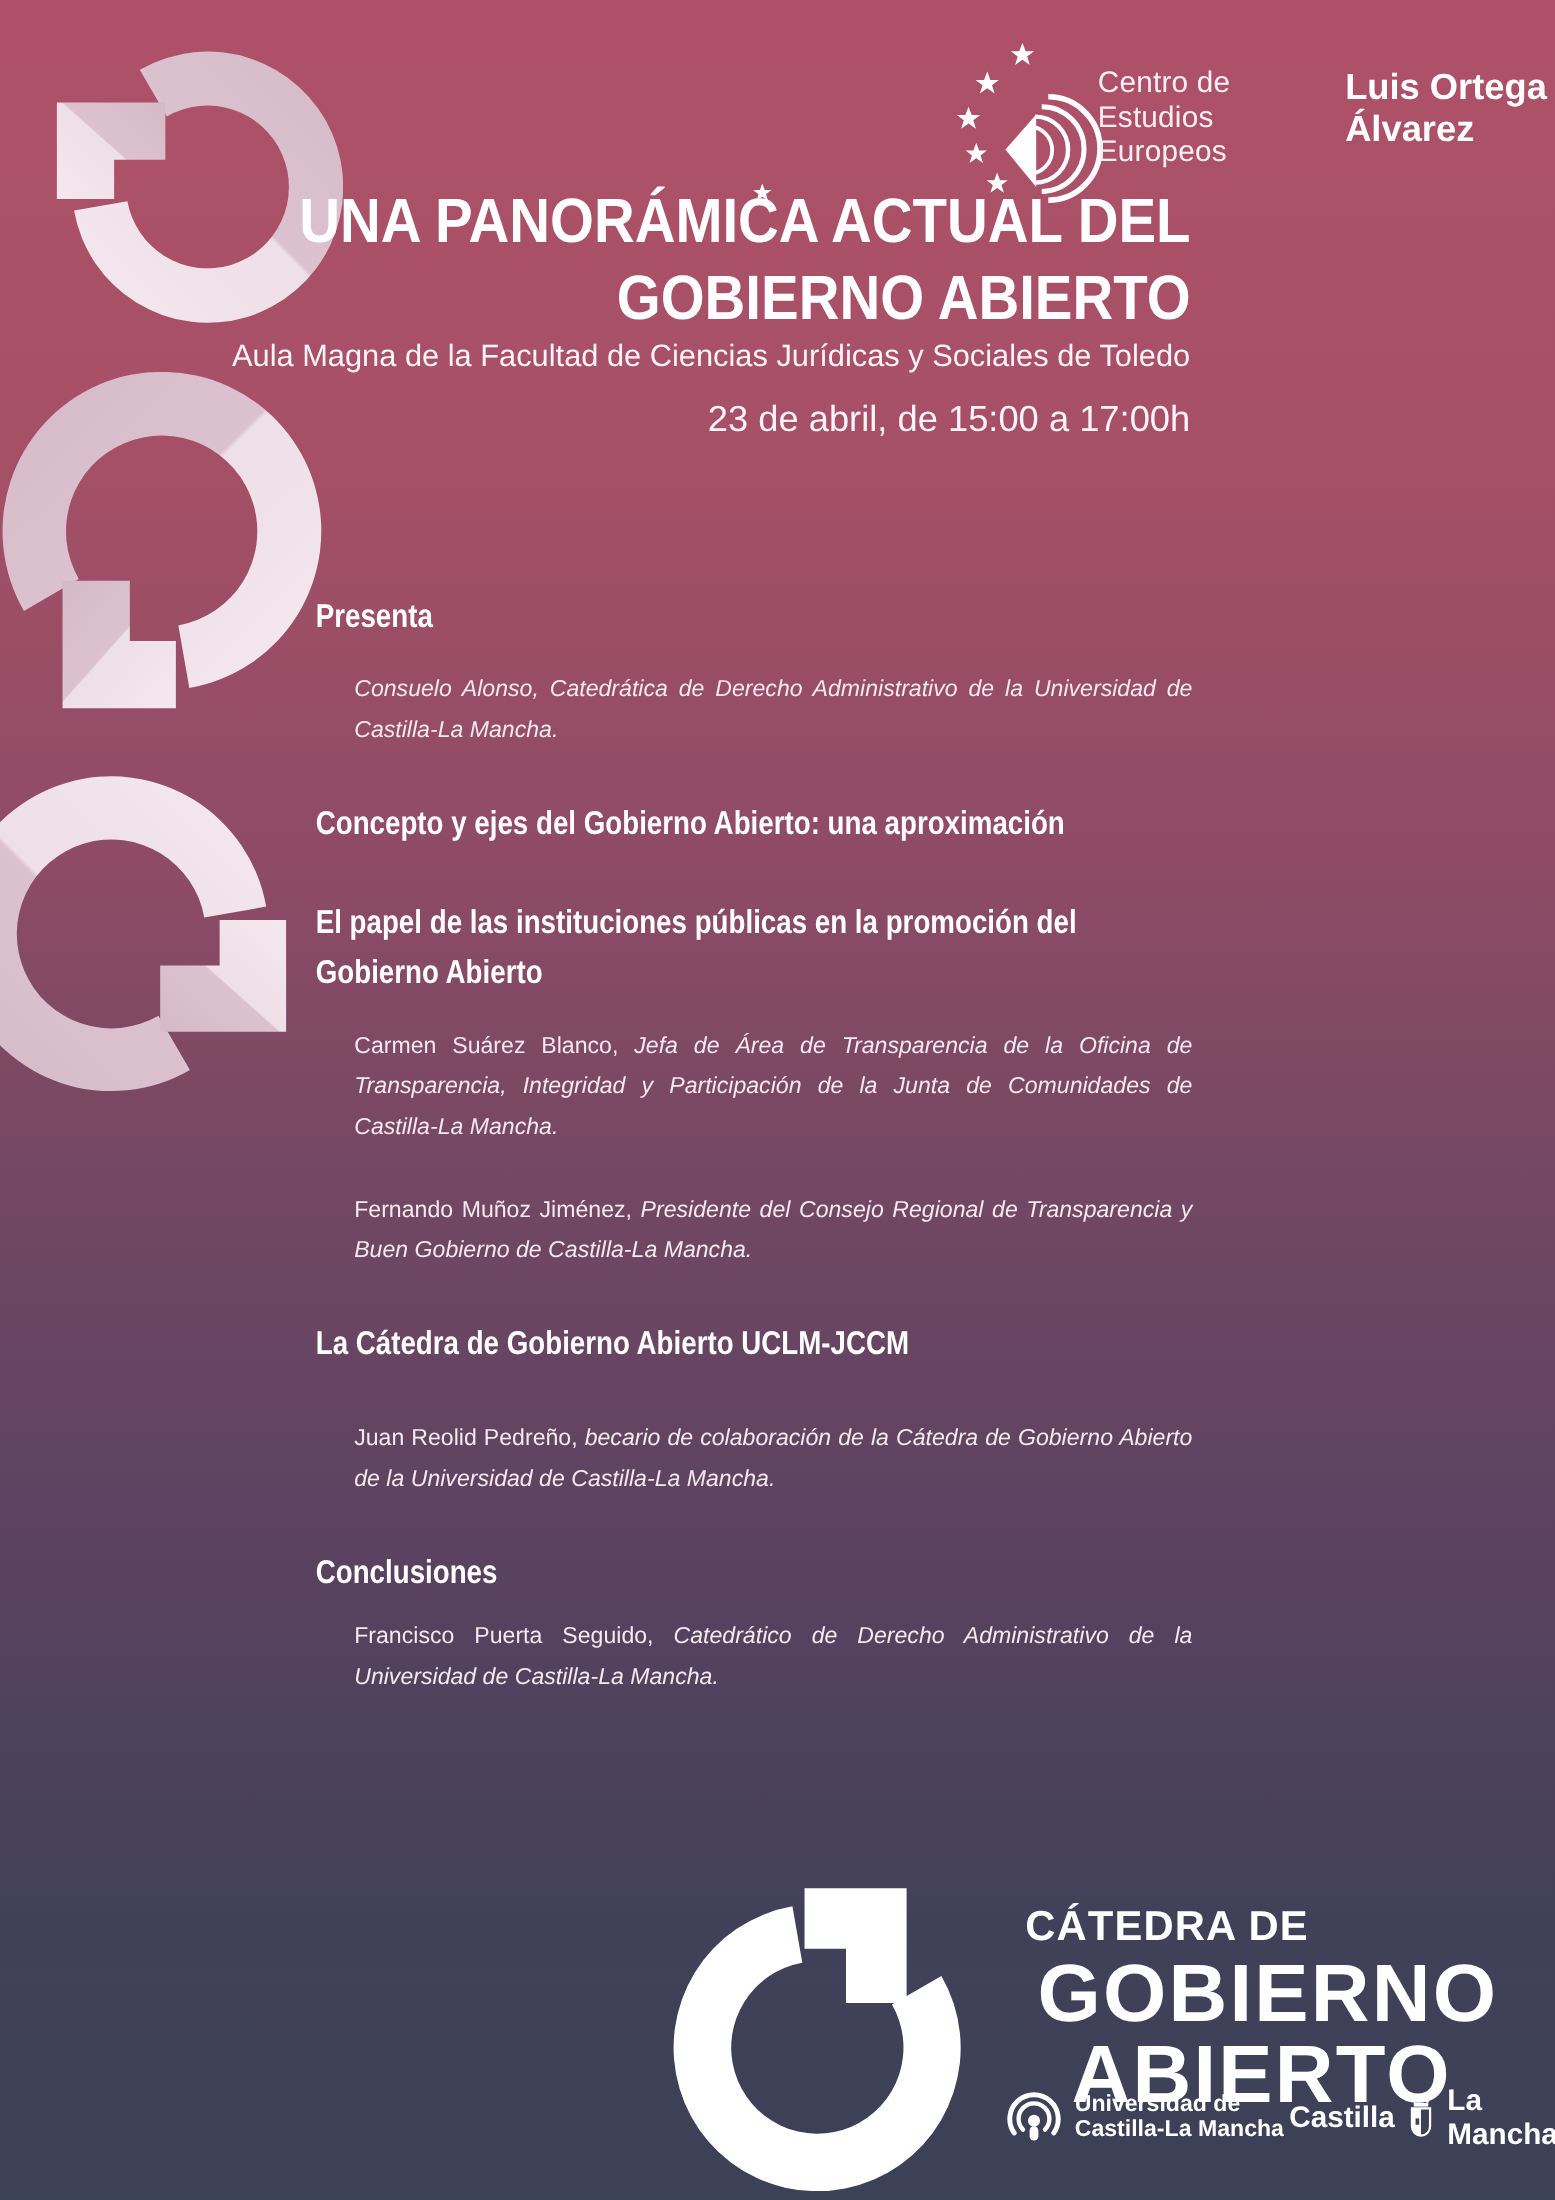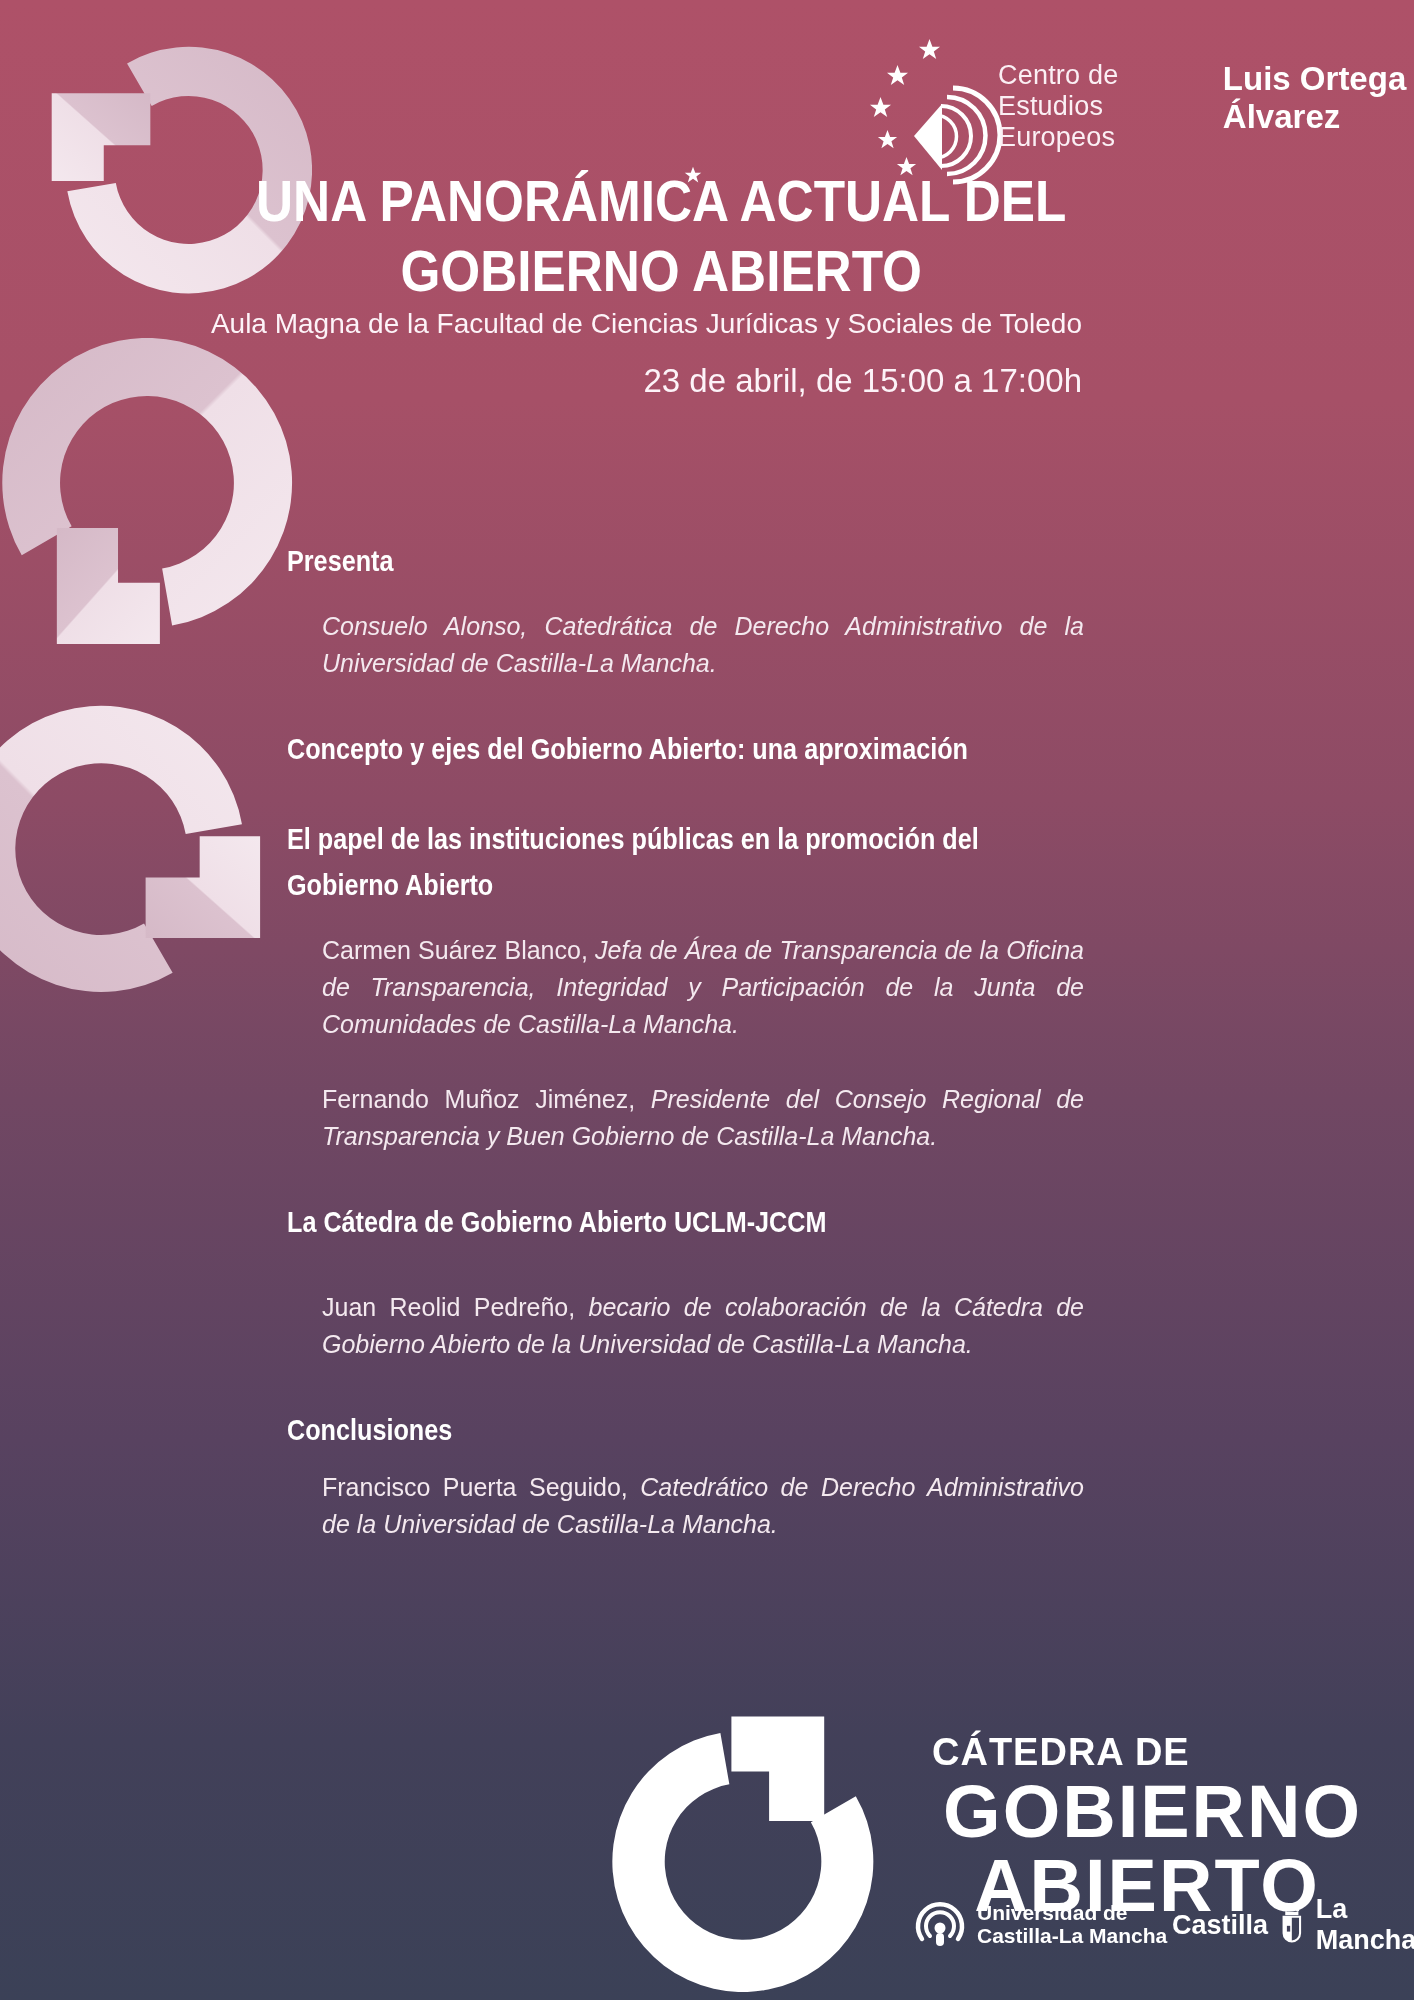--- a/index.html
+++ b/index.html
@@ -23,35 +23,35 @@
 
   
   .cee{position:absolute;left:856px;top:30px;width:150px;height:160px;}
   .cee svg{display:block;width:100%;height:100%;}
   .cee-text{position:absolute;left:998px;top:60px;display:flex;flex-direction:row;gap:4px;}
   .cee-line1{font-size:27px;font-weight:400;color:#fbeff4;letter-spacing:.2px;}
   .cee-line2{font-size:33px;font-weight:700;color:#ffffff;}
   .stray-star{position:absolute;left:684px;top:166px;width:18px;height:18px;}
 
   
-  .titleblock{position:absolute;right:348px;top:166px;text-align:center;}
+  .titleblock{position:absolute;right:332px;top:166px;text-align:right;}
   .title-line{font-size:57px;font-weight:700;line-height:70px;letter-spacing:0;
     transform:scaleX(.9);transform-origin:right center;white-space:nowrap;color:#fff;}
   .venue{position:absolute;right:332px;top:308px;font-size:28px;color:#fdf3f8;white-space:nowrap;}
   .datetime{position:absolute;right:332px;top:362px;font-size:33px;color:#fdf3f8;white-space:nowrap;}
 
   
   .program{position:absolute;left:287px;top:538px;width:800px;}
   .sec-heading{
     margin:0;width:945px;font-size:30px;font-weight:700;line-height:46px;color:#ffffff;
     transform:scaleX(.84);transform-origin:left top;
   }
   .entry{
     margin:24px 0 0 35px;width:762px;
-    font-size:25px;line-height:37px;color:#f4e9ef;text-align:justify;
+    font-size:21px;line-height:37px;color:#f4e9ef;text-align:justify;
   }
   .erole{font-style:italic;}
   .all-italic .ename{font-style:italic;}
   .sec{margin-top:0;}
   .sec+.sec{margin-top:44px;}
   .sec-papel{margin-top:48px;}
   .sec-papel .entry+.entry{margin-top:38px;}
   .sec-catedra{margin-top:66px;}
   .sec-catedra .entry{margin-top:44px;}
   .sec-conclusiones{margin-top:48px;}

